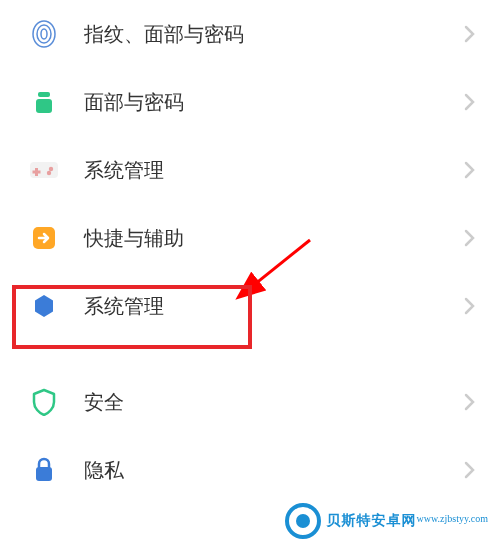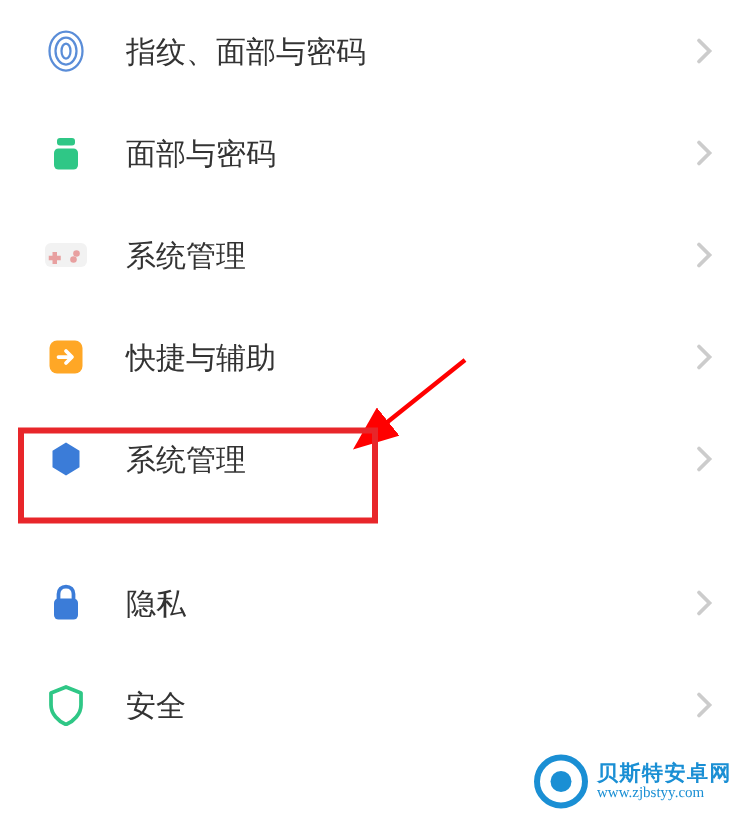--- a/index.html
+++ b/index.html
@@ -79,21 +79,21 @@
       position: relative;
     }
     .watermark-inner {
       width: 14px;
       height: 14px;
       border-radius: 50%;
       background: #1a8fd4;
     }
     .watermark-text {
       display: flex;
-      flex-direction: column;
+      flex-direction: row;
       line-height: 1.1;
       justify-content: center;
     }
     .watermark-title {
       font-size: 14px;
       font-weight: bold;
       color: #1a8fd4;
       letter-spacing: 1px;
     }
     .watermark-url {
@@ -182,40 +182,40 @@
       <svg width="12" height="18" viewBox="0 0 12 18">
           <path d="M2 2 L9 9 L2 16" fill="none" stroke="#cccccc" stroke-width="2.5" stroke-linecap="round"></path>
         </svg>
     </span>
   </div>
 
   <div class="section-gap"></div>
 
   <div class="settings-item">
     <span class="item-icon">
+      <svg width="26" height="28" viewBox="0 0 26 28">
+        <path d="M13 2 L23 6 L23 14 C23 20 18 25 13 27 C8 25 3 20 3 14 L3 6 Z" fill="none" stroke="#2fc786" stroke-width="2.5" stroke-linejoin="round"></path>
+      </svg>
+    </span>
+    <span class="item-label">安全</span>
+    <span class="item-chevron">
+      <svg width="12" height="18" viewBox="0 0 12 18">
+          <path d="M2 2 L9 9 L2 16" fill="none" stroke="#cccccc" stroke-width="2.5" stroke-linecap="round"></path>
+        </svg>
+    </span>
+  </div>
+
+  <div class="settings-item">
+    <span class="item-icon">
       <svg width="24" height="28" viewBox="0 0 24 28">
         <path d="M7 11 L7 8 C7 5 9 3 12 3 C15 3 17 5 17 8 L17 11" fill="none" stroke="#3b7cd8" stroke-width="2.5" stroke-linecap="round"></path>
         <rect x="4" y="11" width="16" height="14" rx="3" fill="#3b7cd8"></rect>
       </svg>
     </span>
     <span class="item-label">隐私</span>
-    <span class="item-chevron">
-      <svg width="12" height="18" viewBox="0 0 12 18">
-          <path d="M2 2 L9 9 L2 16" fill="none" stroke="#cccccc" stroke-width="2.5" stroke-linecap="round"></path>
-        </svg>
-    </span>
-  </div>
-
-  <div class="settings-item">
-    <span class="item-icon">
-      <svg width="26" height="28" viewBox="0 0 26 28">
-        <path d="M13 2 L23 6 L23 14 C23 20 18 25 13 27 C8 25 3 20 3 14 L3 6 Z" fill="none" stroke="#2fc786" stroke-width="2.5" stroke-linejoin="round"></path>
-      </svg>
-    </span>
-    <span class="item-label">安全</span>
     <span class="item-chevron">
       <svg width="12" height="18" viewBox="0 0 12 18">
           <path d="M2 2 L9 9 L2 16" fill="none" stroke="#cccccc" stroke-width="2.5" stroke-linecap="round"></path>
         </svg>
     </span>
   </div>
 
 </div>
 
 <div class="highlight-box" id="hl" style="left: 12px; top: 285px; width: 240px; height: 64px;"></div>

